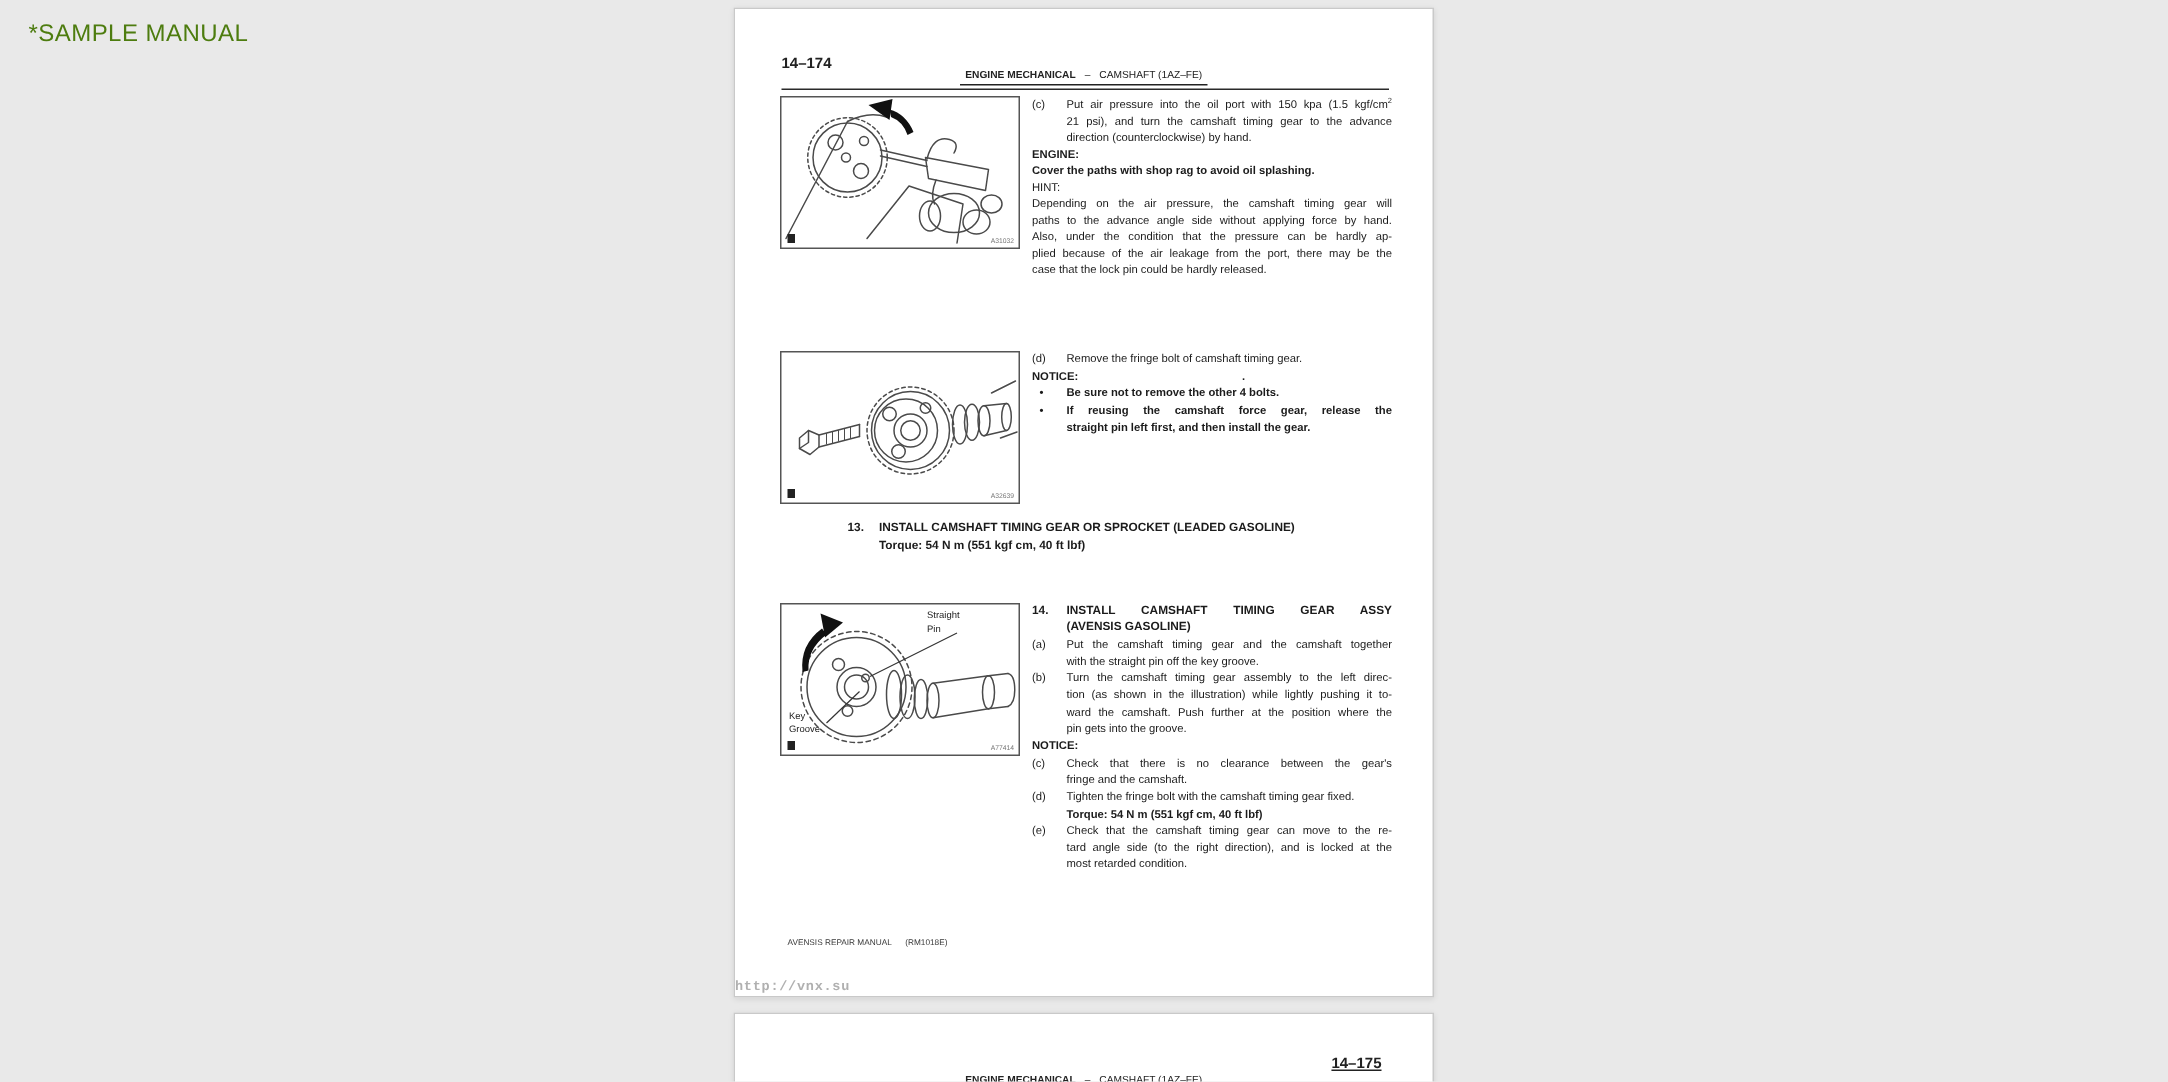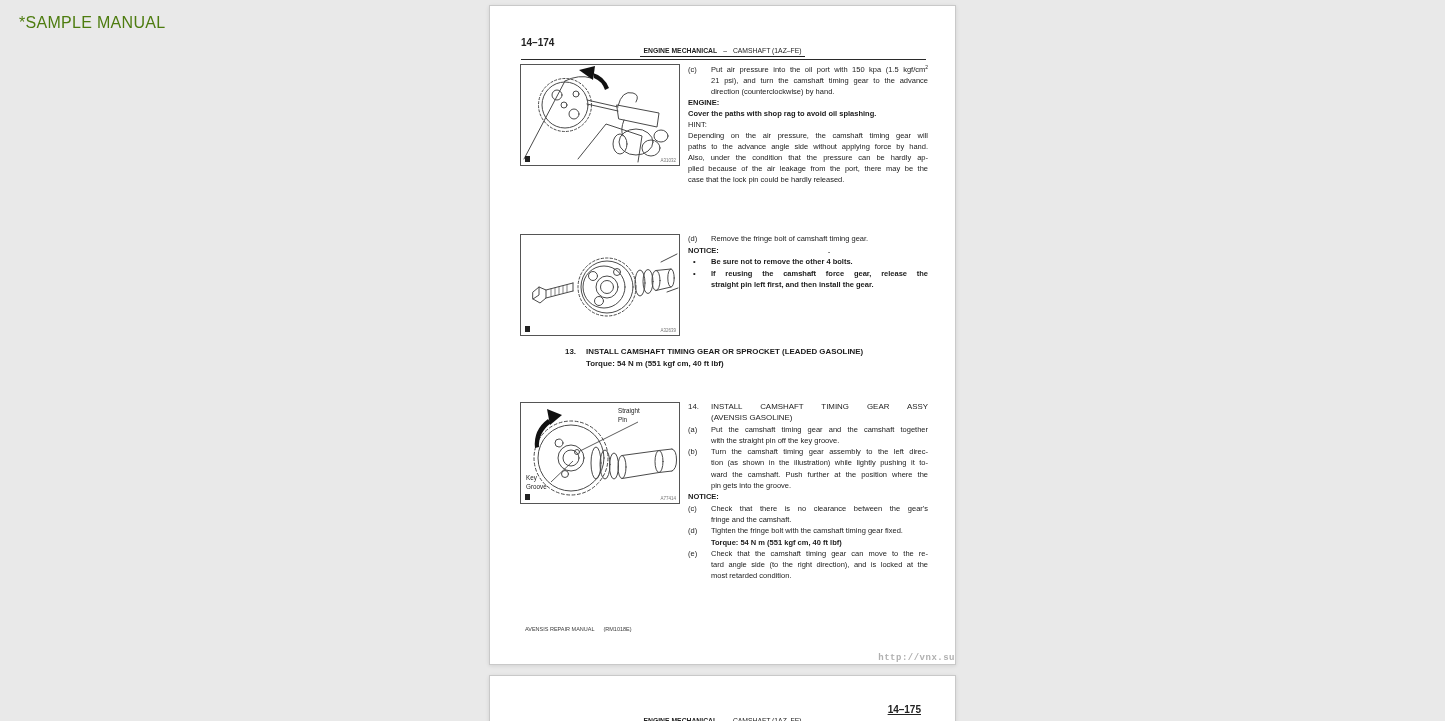--- a/index.html
+++ b/index.html
@@ -52,27 +52,27 @@
   .lbl { width:23px; flex:none; }
   .txt { flex:1; min-width:0; }
   .jl { text-align:justify; text-align-last:justify; }
   .b { font-weight:bold; }
   .bul { width:23px; flex:none; padding-left:5px; }
   .notice-row { position:relative; }
   .stray-dot { position:absolute; left:140px; top:0; font-weight:bold; }
 
   .item13 { position:absolute; left:31px; top:340px; font-size:7.9px; line-height:12px; font-weight:bold; display:flex;margin-left:44px; }
   .item13 .num { width:21px; flex:none; }
-  .hrow { display:flex; font-size:7.9px; font-weight:normal; }
+  .hrow { display:flex; font-size:7.9px; font-weight:bold; }
   .hrow .lbl { width:23px; }
 
   .footer { position:absolute; left:35px; top:620px; font-size:5.5px; color:#3a3a3a; }
   .footer .fcode { margin-left:9px; }
   .watermark {
-    position:absolute; left:0; right:0; top:647px; text-align:right;
+    position:absolute; left:0; right:0; top:647px; text-align:left;
     font-family:"Liberation Mono", monospace; font-weight:bold;
     font-size:9px; color:#b0b0b0; letter-spacing:0.5px;
   }
   sup { font-size:5px; line-height:0; vertical-align:super; }
 </style>
 </head>
 <body>
 
 <div class="sample-title">*SAMPLE MANUAL</div>
 

